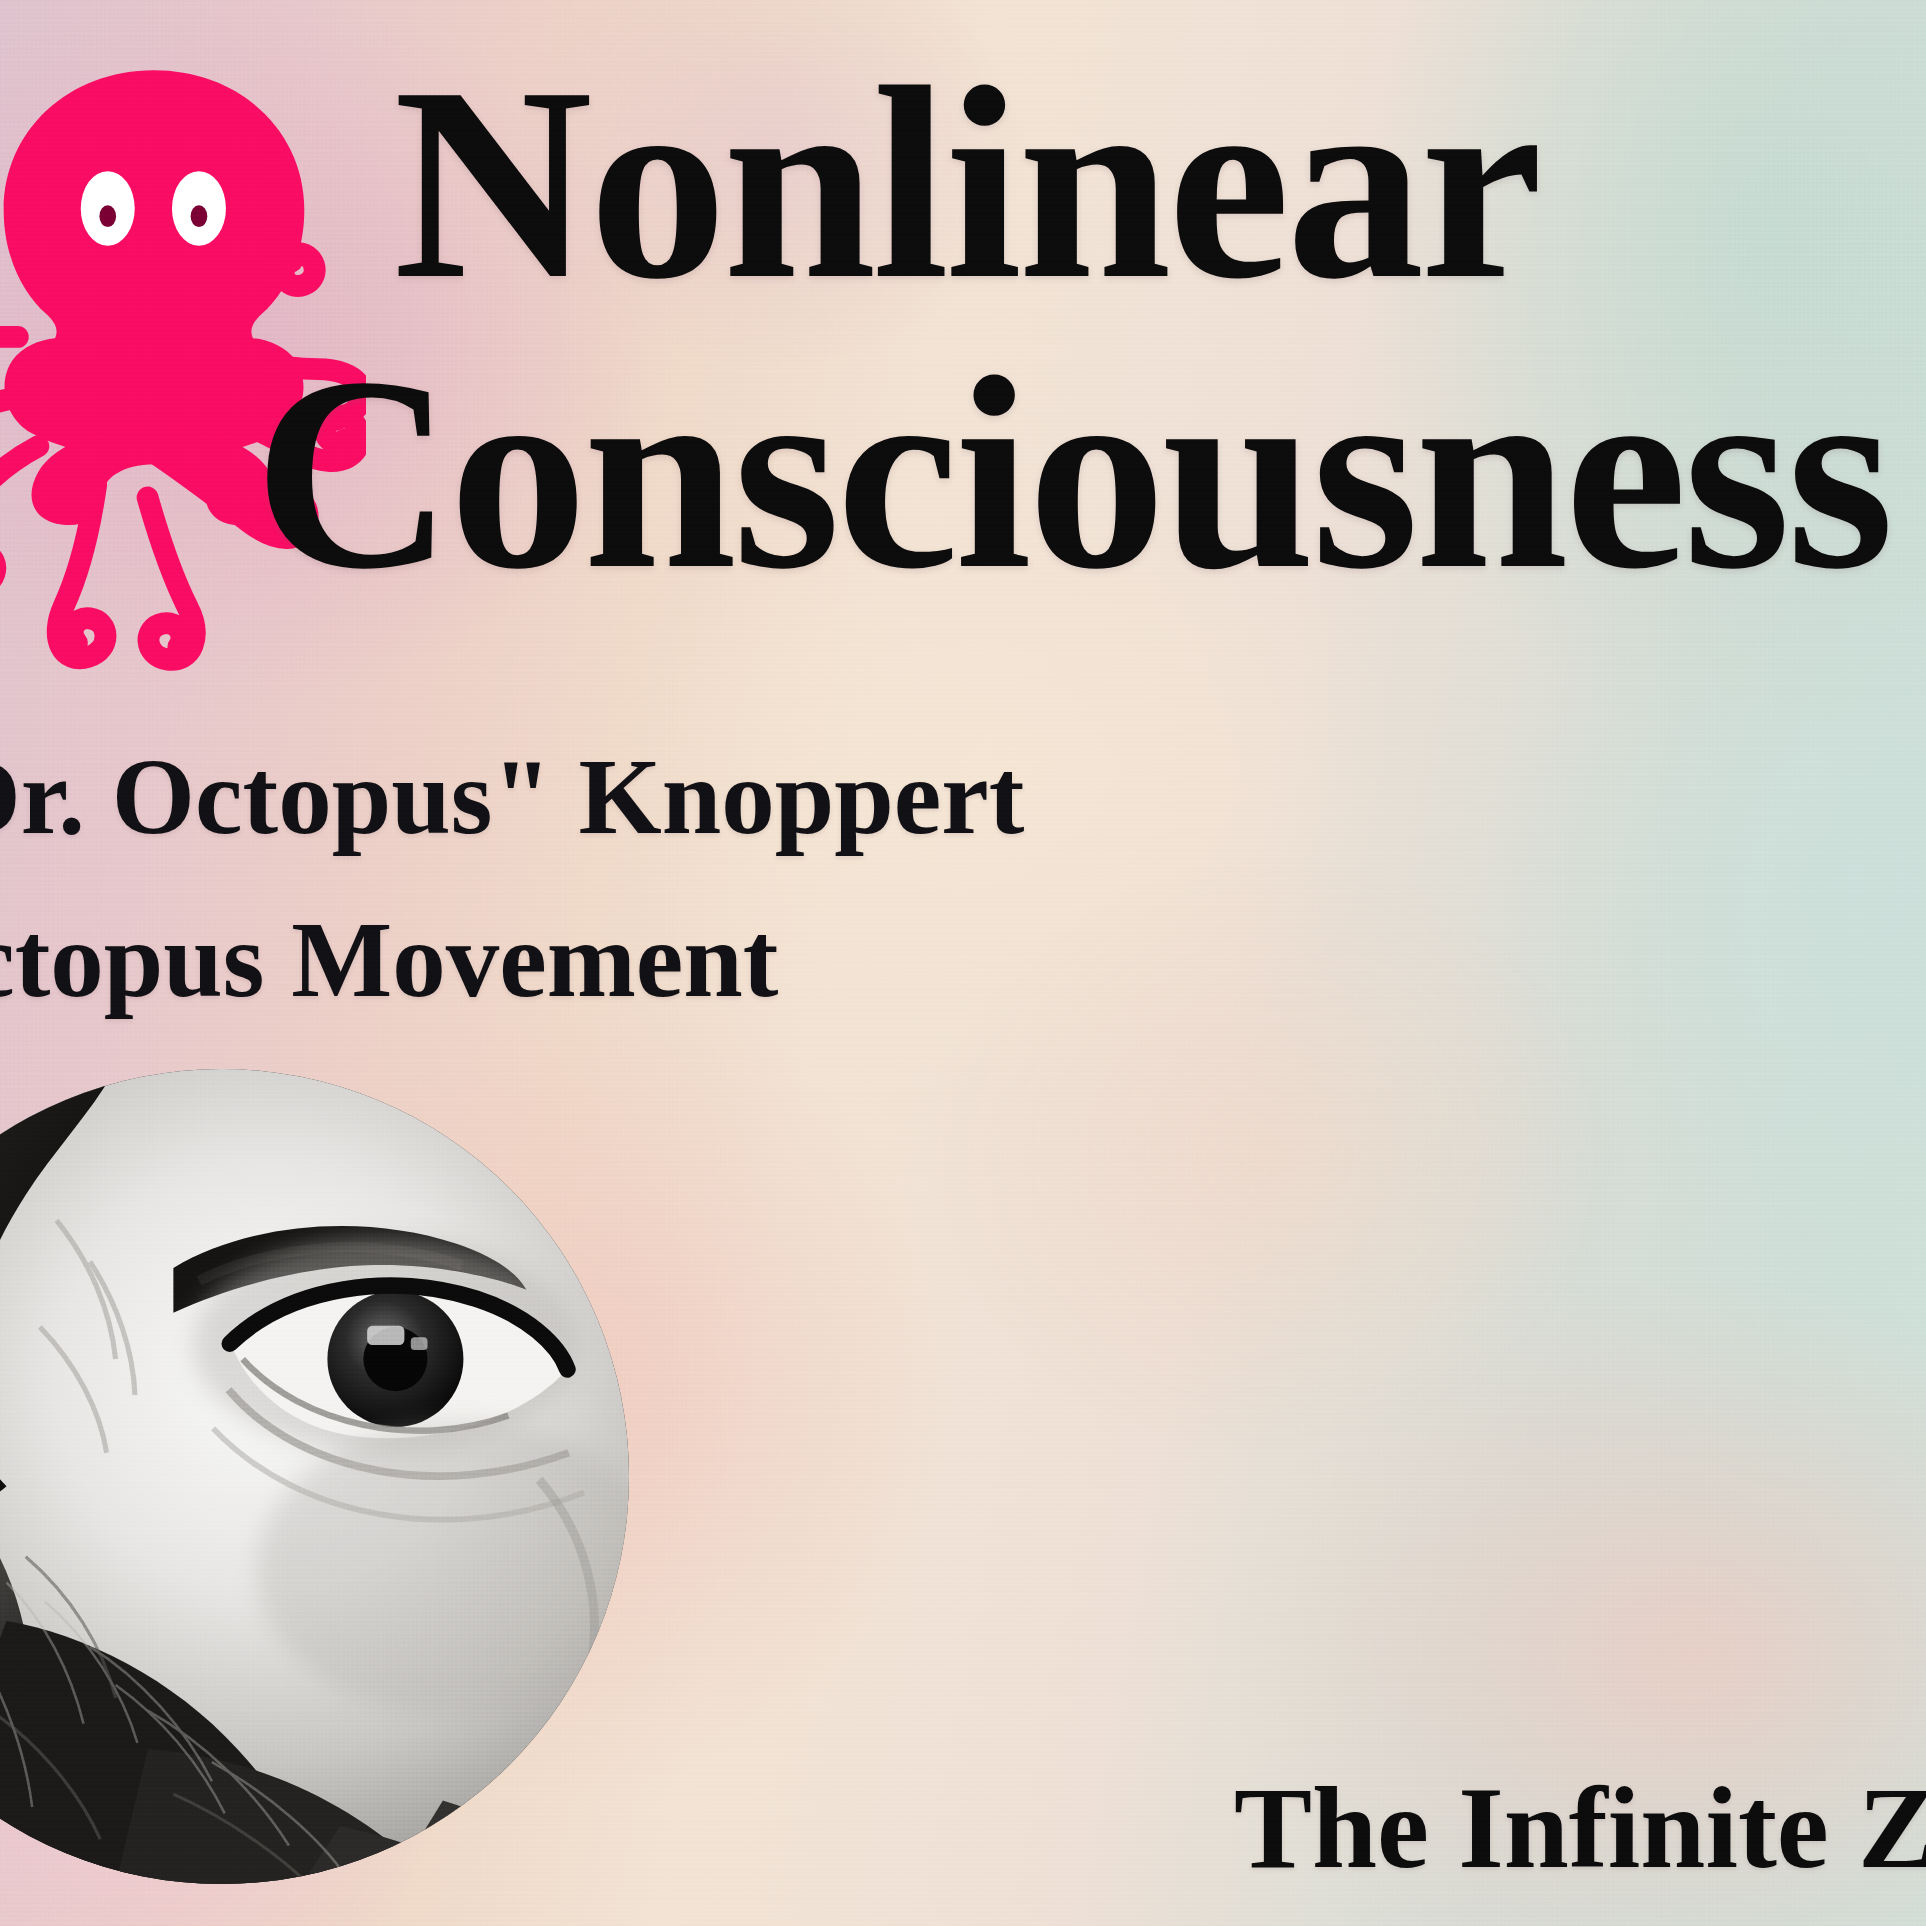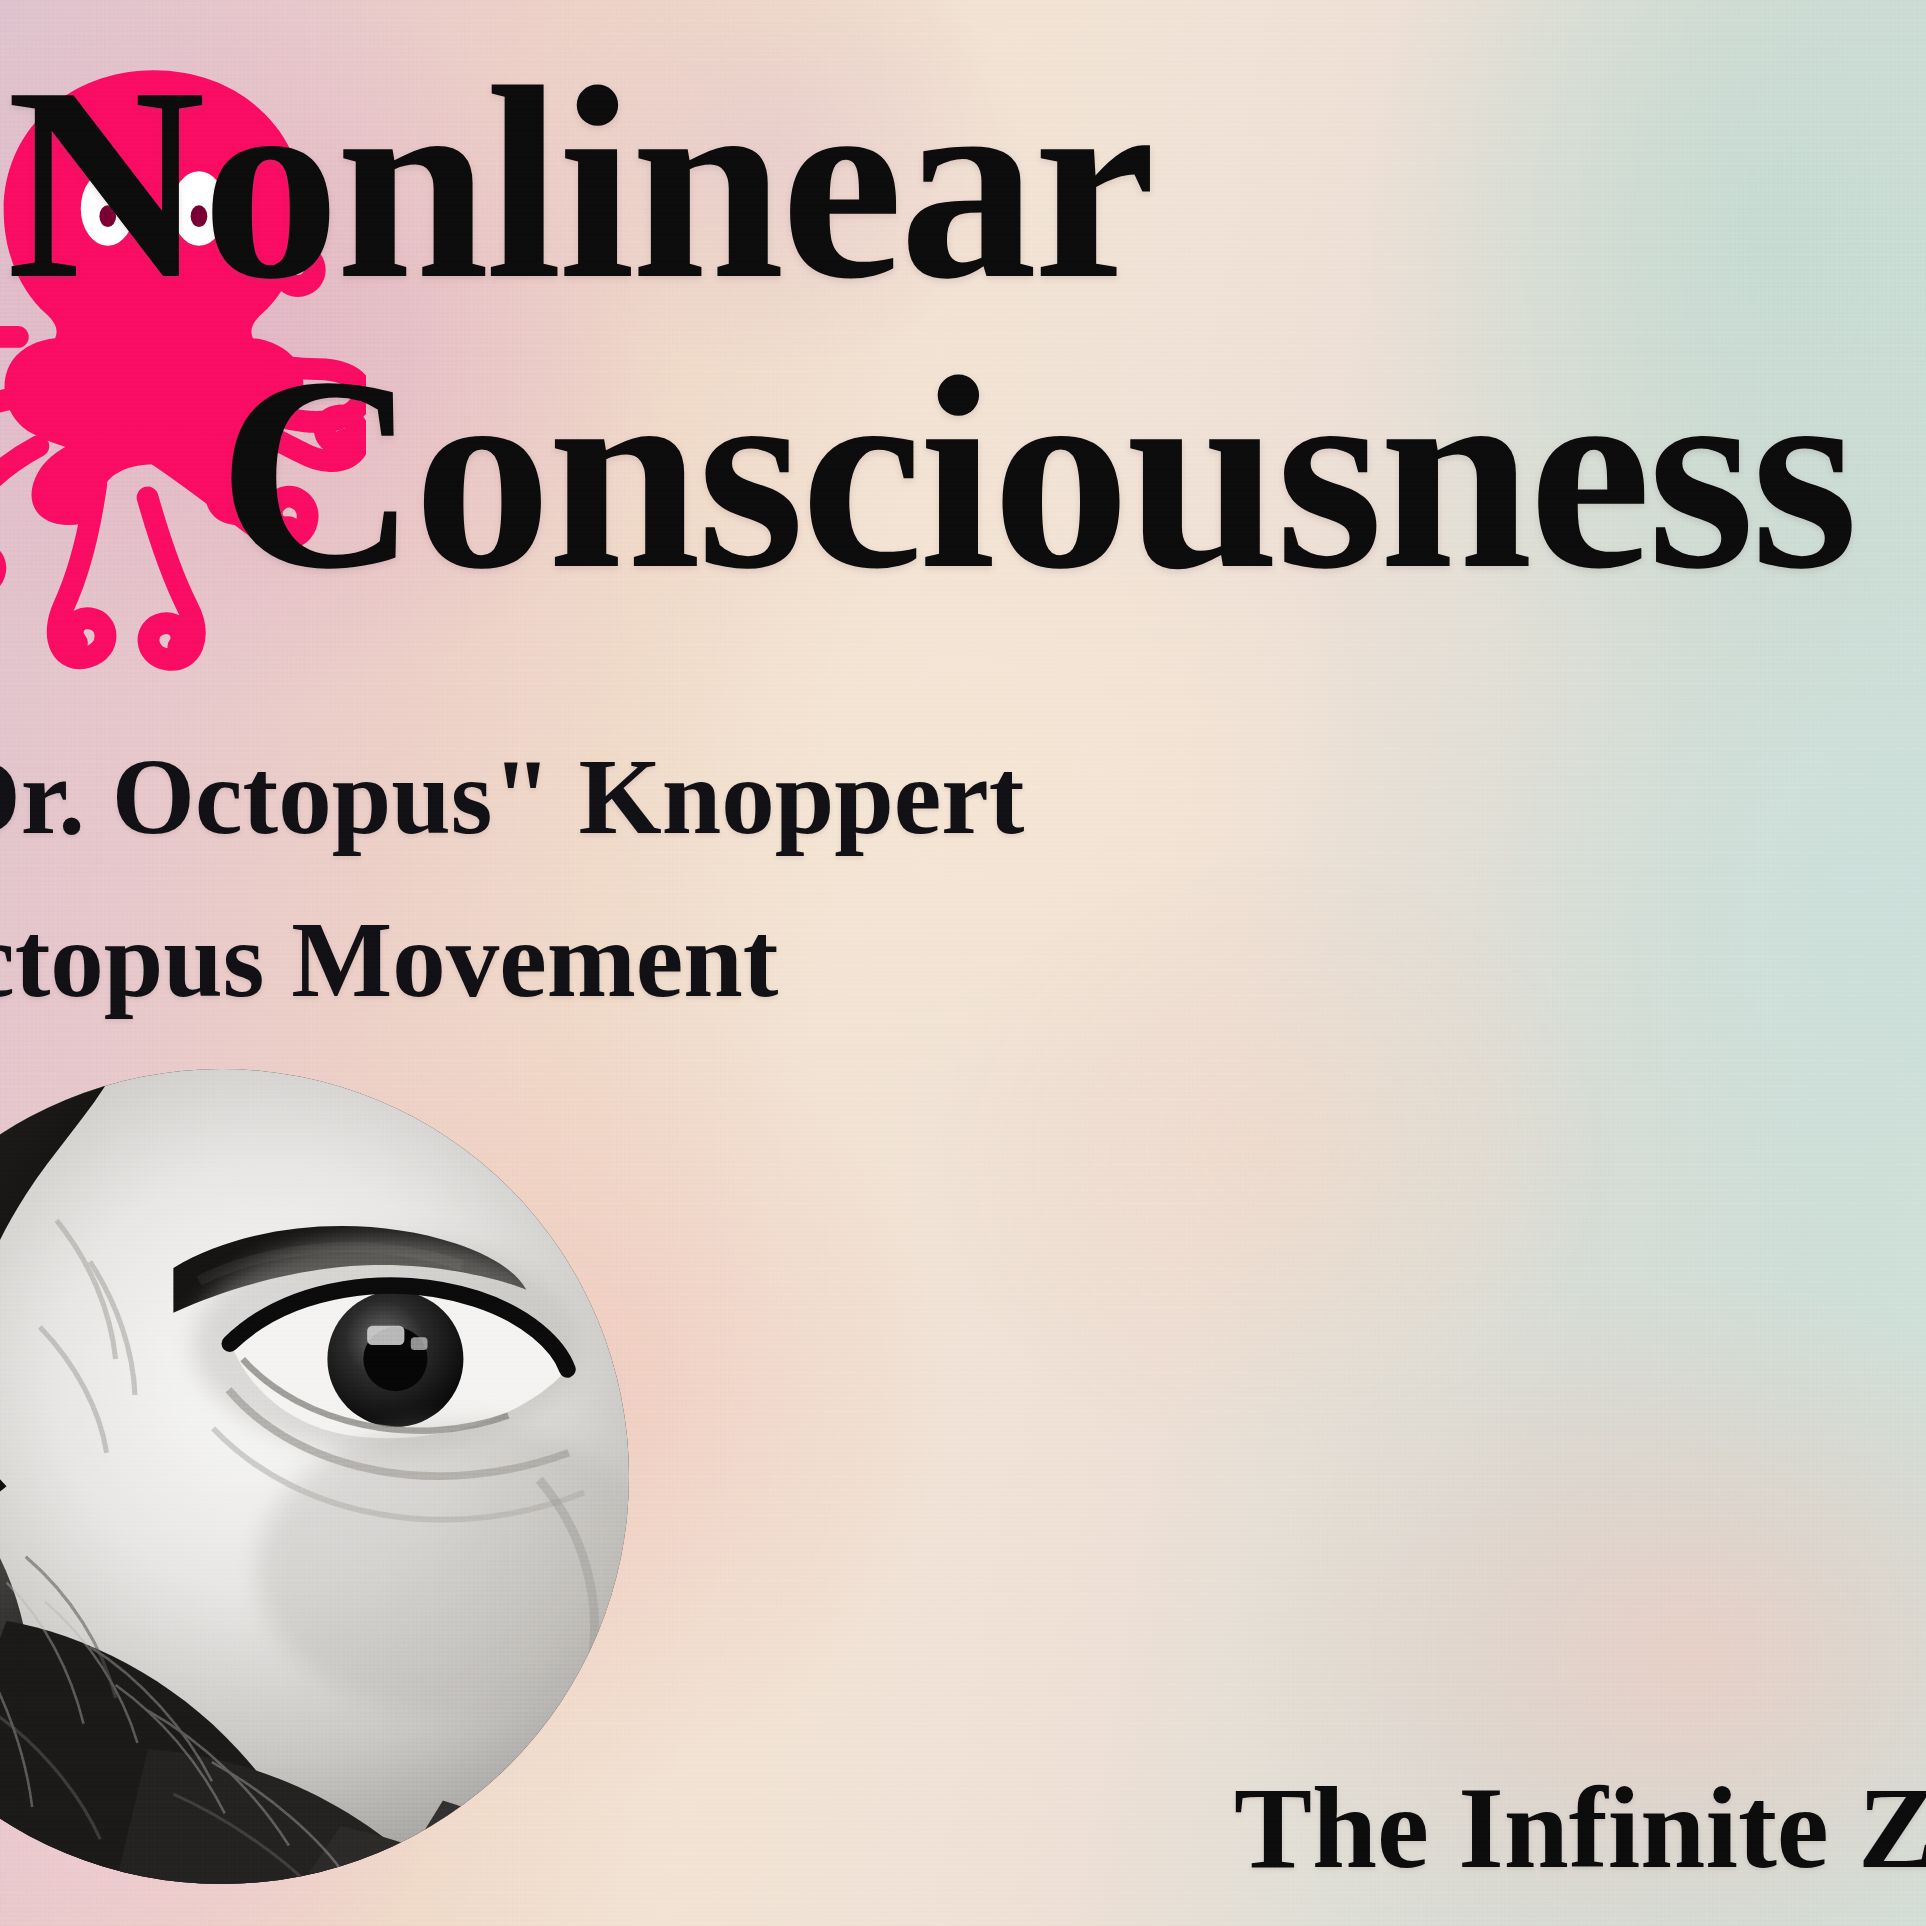--- a/index.html
+++ b/index.html
@@ -65,21 +65,21 @@
     width: 424px;
     height: 648px;
   }
 
   
   .title-block {
     position: absolute;
     left: 0;
     top: 39px;
     width: 1926px;
-    text-align: left;
+    text-align: center;
   }
   .title-line {
     color: #0d0c0d;
     font-weight: 700;
     font-size: 276px;
     line-height: 1.05;
     letter-spacing: -3.9px;
     white-space: nowrap;
     text-shadow: 0 2.6px 6.4px rgba(120,90,100,0.18);
   }

